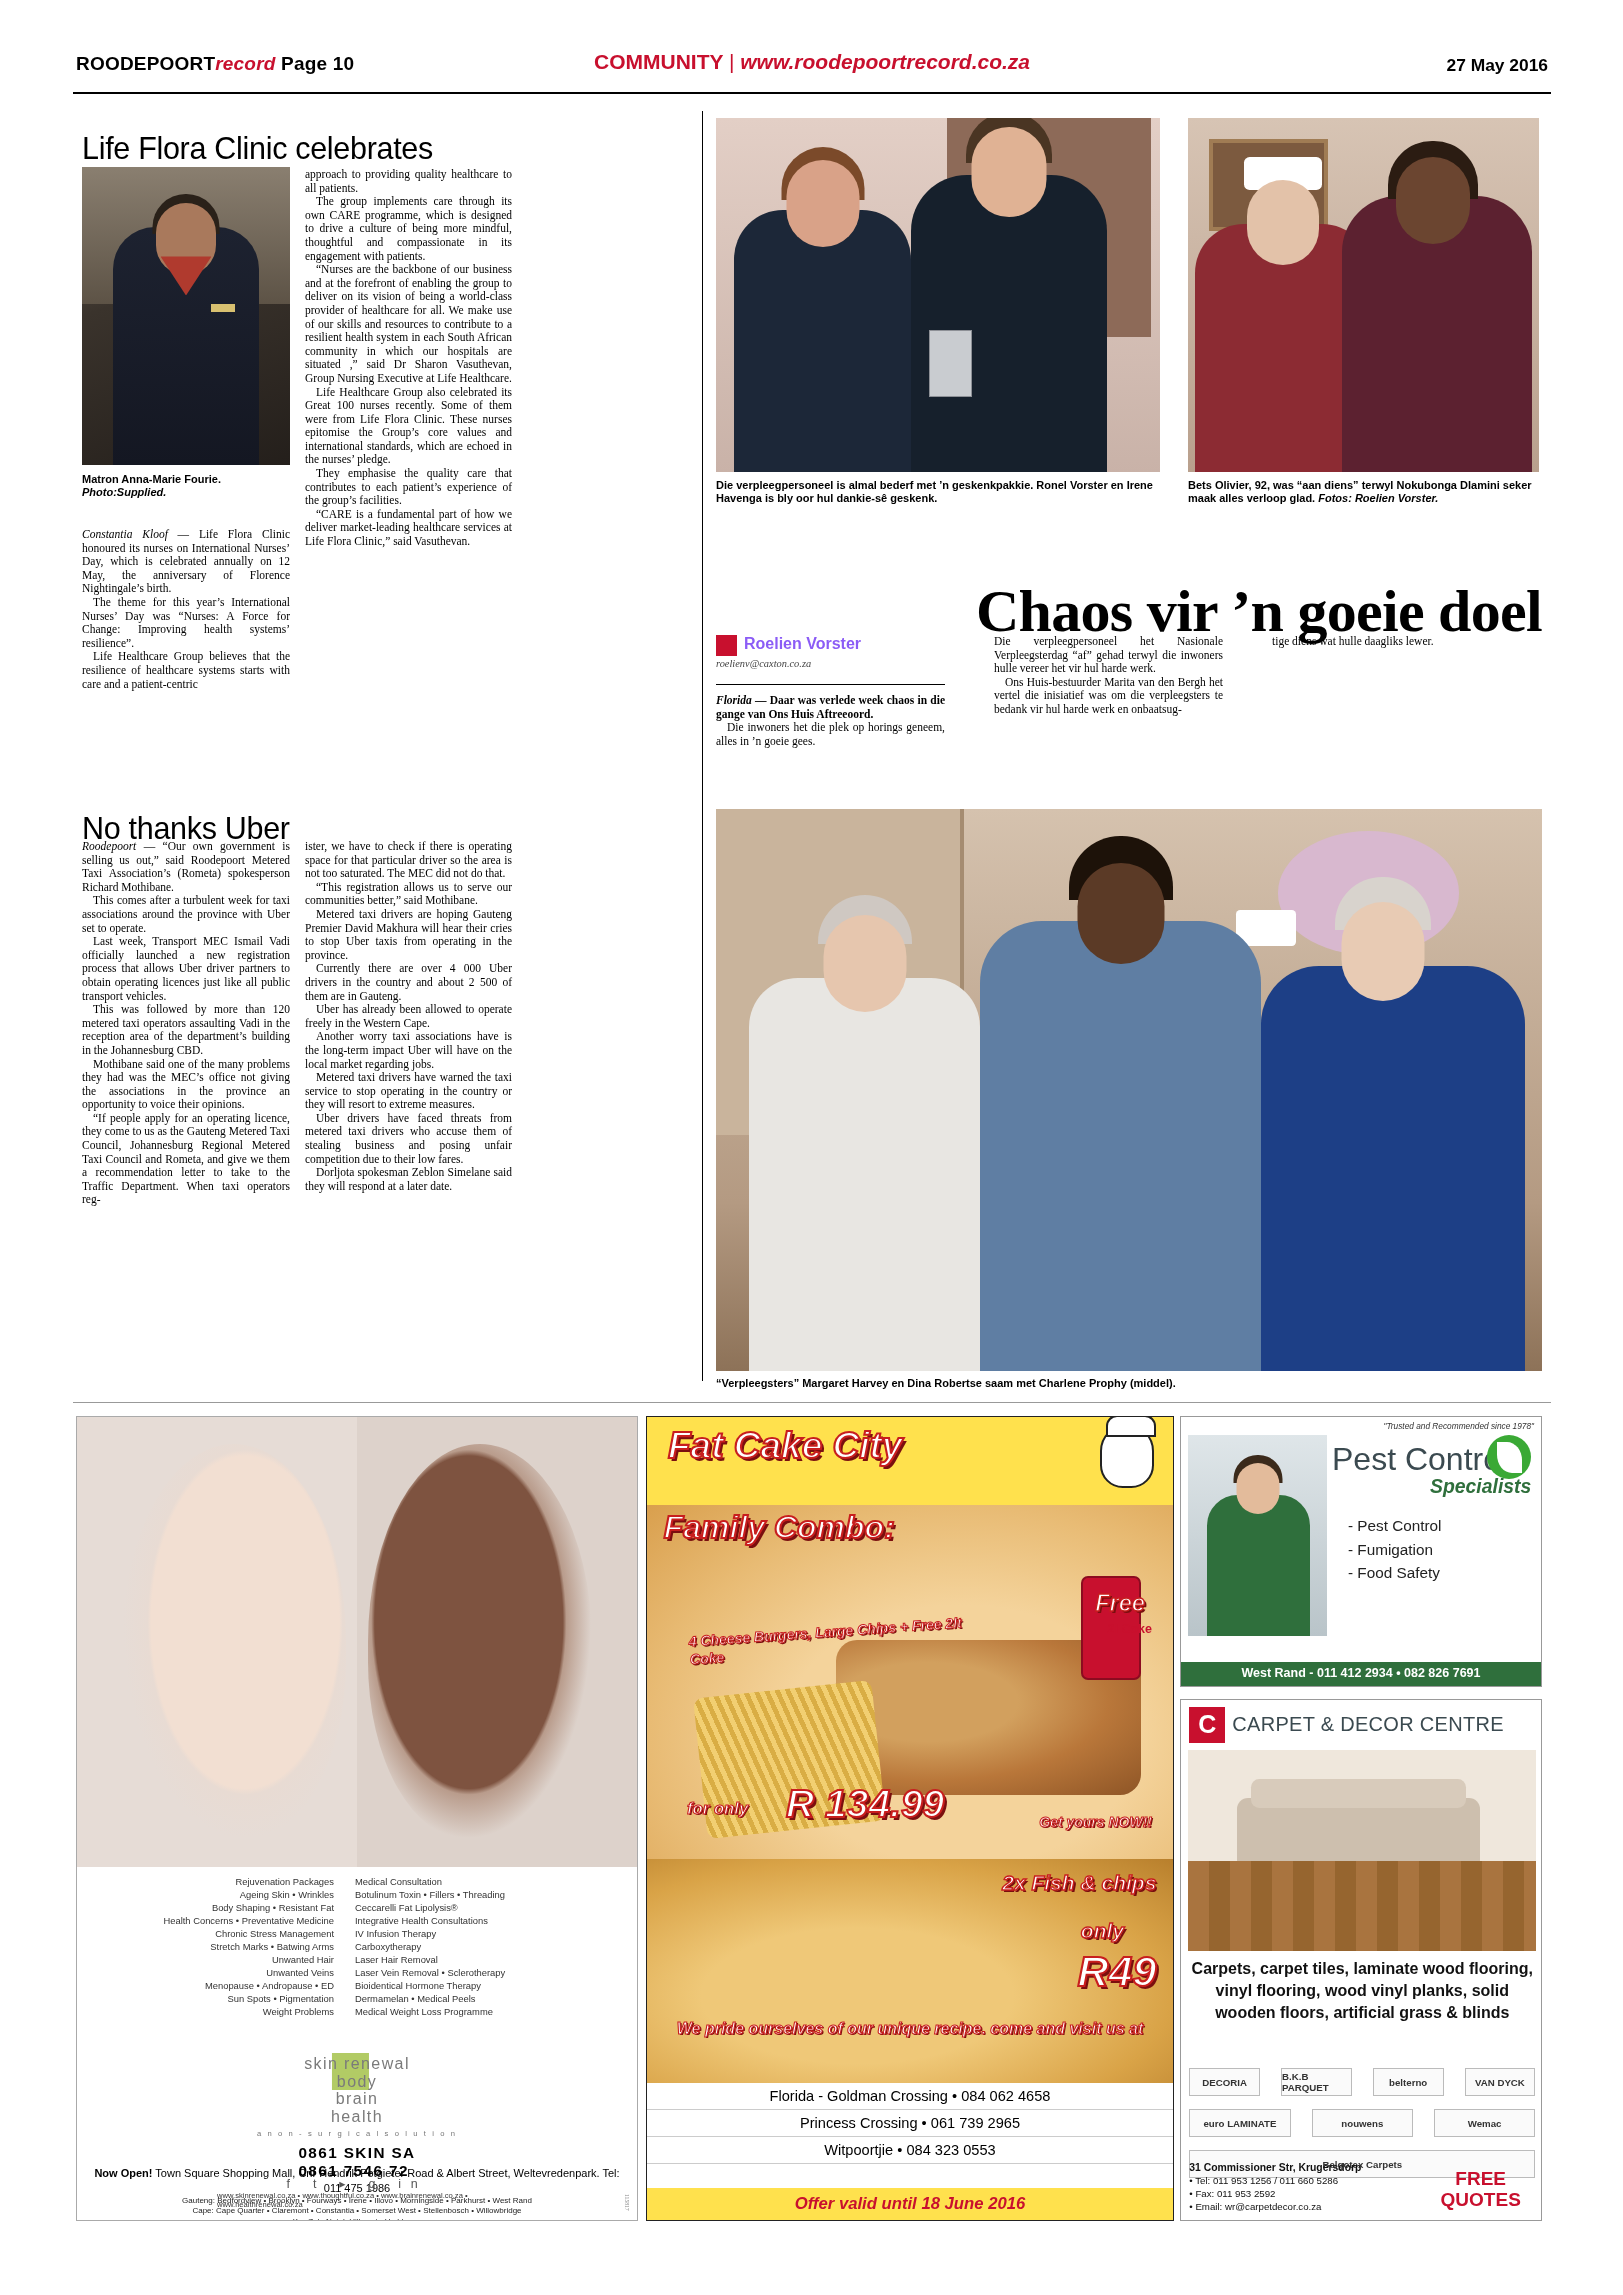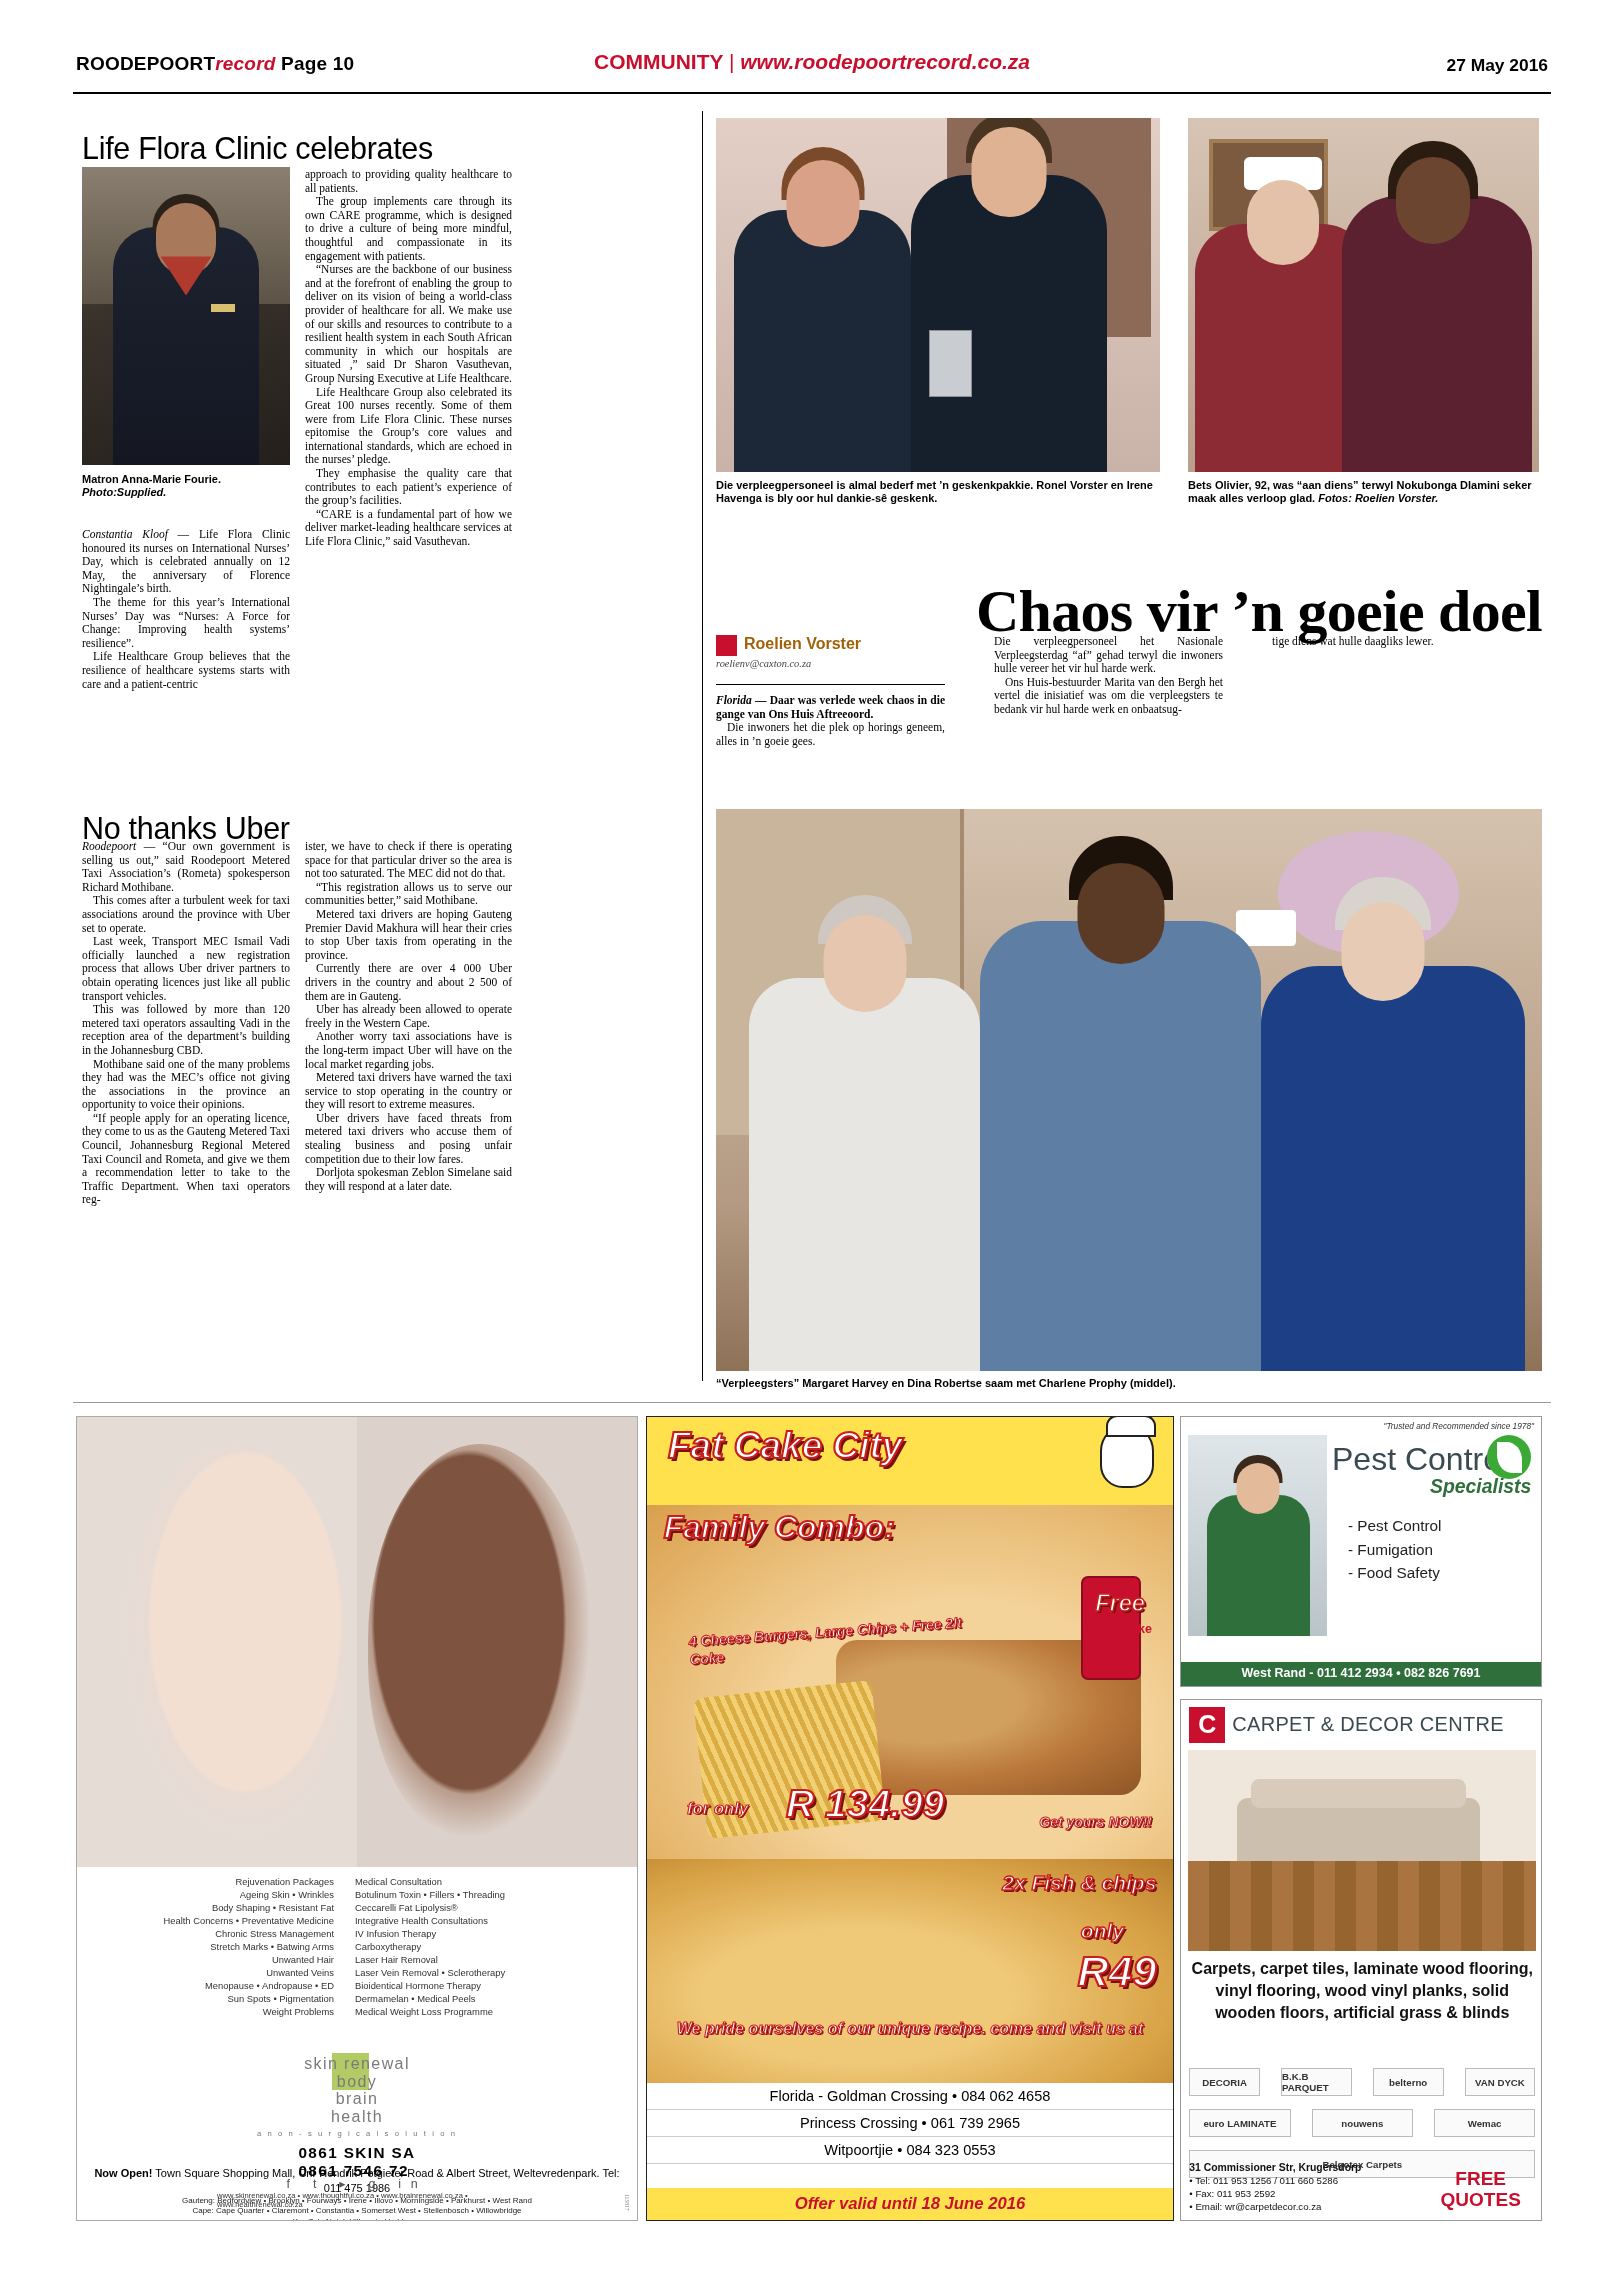--- a/index.html
+++ b/index.html
@@ -166,21 +166,21 @@
   #chaos-head {
     position:absolute; left:716px; top:541px; width:826px;
     font-family: "Liberation Serif", serif;
     font-weight: bold; font-size: 60px; line-height: 60px;
     letter-spacing:-0.7px;
     text-align:right;
   }
   #byline-box { position:absolute; left:716px; top:635px; width:21px; height:21px; background:#c8102e; }
   #byline-name {
     position:absolute; left:744px; top:635px;
-    font-family:"Liberation Sans", sans-serif; font-weight:bold; font-size:16px; color:#a16207;
+    font-family:"Liberation Sans", sans-serif; font-weight:bold; font-size:16px; color:#8b5cf6;
   }
   #byline-mail {
     position:absolute; left:716px; top:658px;
     font-family:"Liberation Serif", serif; font-style:italic; font-size:10.4px; color:#444;
   }
   #byline-rule { position:absolute; left:716px; top:684px; width:229px; height:0.7px; background:#000;}
   #chaos-c1 { position:absolute; left:716px; top:694px; width:229px; }
   #chaos-c2 { position:absolute; left:994px; top:635px; width:229px; }
   #chaos-c3 { position:absolute; left:1272px; top:635px; width:229px; }
 

